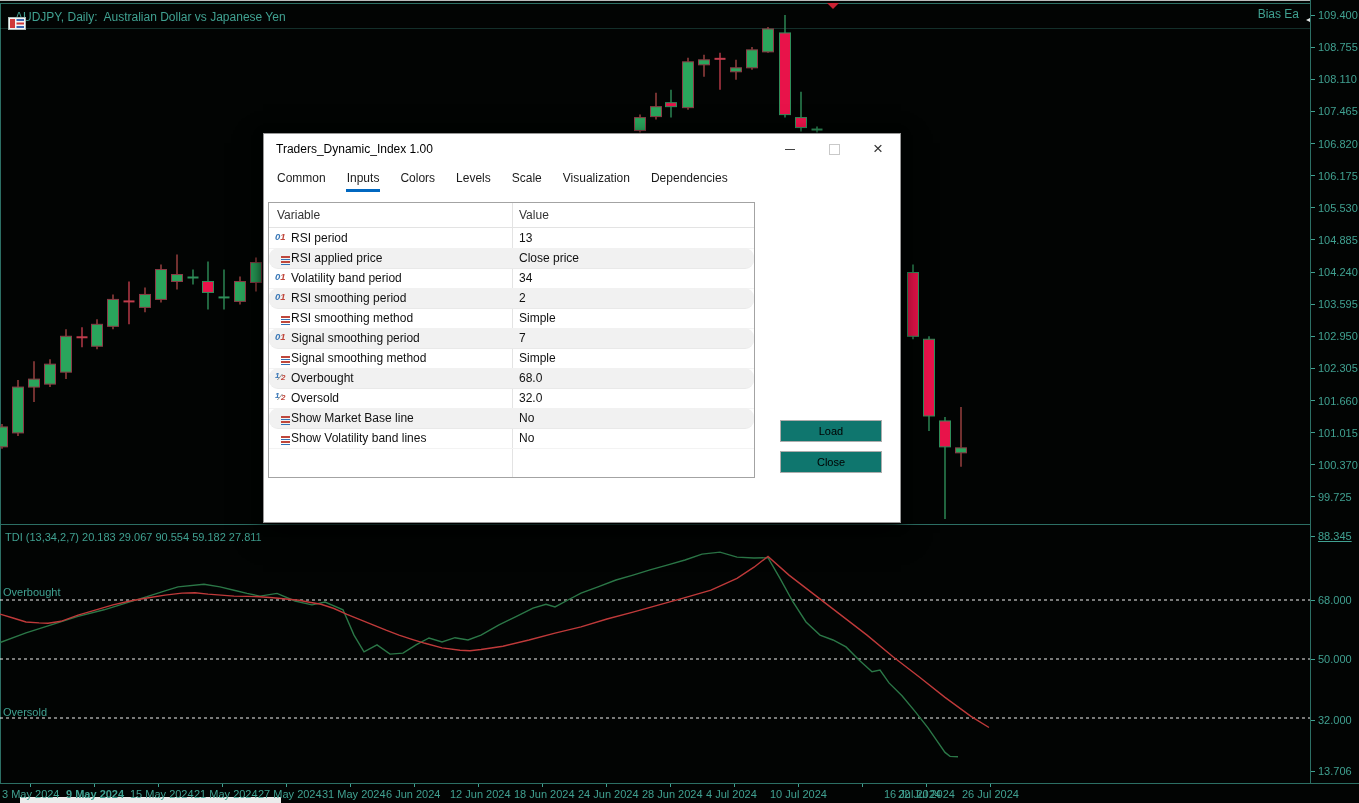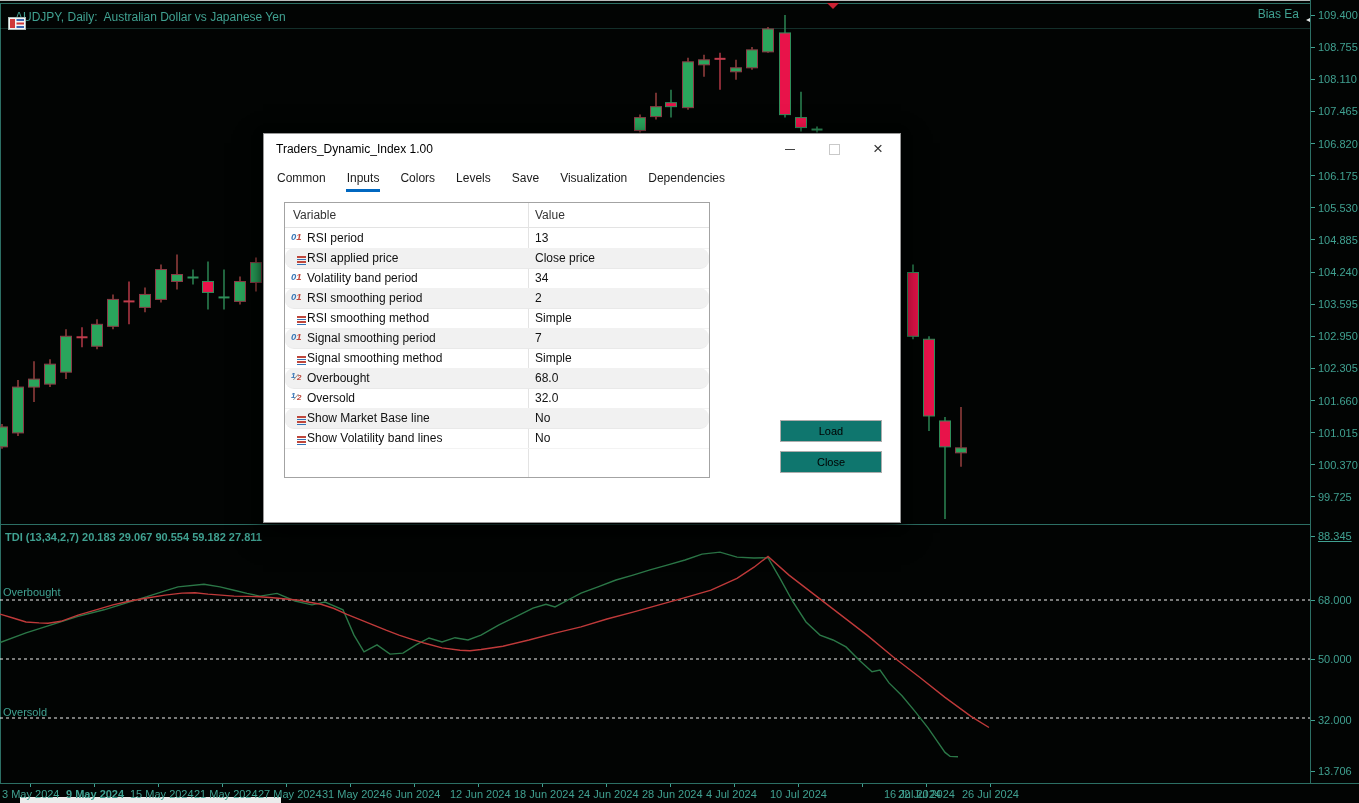--- a/index.html
+++ b/index.html
@@ -13,21 +13,21 @@
 
   .header{position:absolute;left:8px;top:8px;height:18px;display:flex;align-items:center;gap:7px;}
   .sym-label{color:#40a191;font-size:12px;white-space:pre;}
   .ea-badge{position:absolute;right:54px;top:7px;display:flex;align-items:center;gap:6px;}
   .ea-label{color:#40a191;font-size:12px;}
 
   svg{position:absolute;display:block;}
   #main-svg{left:0;top:0;}
   #tdi-svg{left:0;top:525px;}
 
-  .tdi-label{position:absolute;left:5px;top:531px;color:#40a191;font-size:11px;font-weight:bold;}
+  .tdi-label{position:absolute;left:5px;top:531px;color:#40a191;font-size:11px;}
   .ob-label{position:absolute;left:3px;top:586px;color:#40a191;font-size:11px;}
   .os-label{position:absolute;left:3px;top:706px;color:#40a191;font-size:11px;}
 
   .price-axis{position:absolute;left:1310px;top:0;width:49px;height:783px;border-left:1px solid #2c6f64;background:#020403;}
   .pa-label{position:absolute;left:7px;color:#40a191;font-size:11px;line-height:12px;}
   .pa-tick{position:absolute;left:0;width:4px;height:1px;background:#40a191;}
 
   .time-axis{position:absolute;left:0;top:783px;width:1359px;height:20px;border-top:1px solid #2c6f64;background:#020403;}
   .ta-label{position:absolute;top:4px;color:#40a191;font-size:11px;white-space:nowrap;}
   .ta-tick{position:absolute;top:0;width:1px;height:3px;background:#40a191;}
@@ -39,21 +39,21 @@
   .dlg-title{font-size:12px;color:#000;margin-left:12px;flex:1;}
   .winbtns{display:flex;height:30px;}
   .winbtn{width:44px;height:30px;display:flex;align-items:center;justify-content:center;font-size:15px;color:#333;}
   .wb-max-box{width:9px;height:9px;border:1px solid #c9c9c9;}
   .wb-min-bar{width:10px;height:1px;background:#444;}
 
   .tabs{position:absolute;left:12px;top:34px;height:24px;display:flex;gap:19px;}
   .tab{font-size:12px;color:#1b1b1b;padding:3px 1px 4px 1px;}
   .tab.active{border-bottom:3px solid #0067c0;padding-bottom:1px;}
 
-  .ptable{position:absolute;left:20px;top:68px;width:426px;height:276px;border:1px solid #a3a3a3;box-sizing:border-box;background:#fff;}
+  .ptable{position:absolute;left:4px;top:68px;width:487px;height:276px;border:1px solid #a3a3a3;box-sizing:border-box;background:#fff;}
   .pt-header{position:absolute;left:0;top:0;width:100%;height:25px;border-bottom:1px solid #e3e3e3;box-sizing:border-box;}
   .pt-h1{position:absolute;left:8px;top:5px;font-size:12px;color:#333;}
   .pt-h2{position:absolute;left:250px;top:5px;font-size:12px;color:#333;}
   .pt-divider{position:absolute;left:243px;top:0;width:1px;height:100%;background:#e3e3e3;}
   .prow{position:absolute;left:0;width:100%;height:20px;}
   .prow.alt{background:#f1f1f1;border-radius:9px;}
   .prow .pname{position:absolute;left:22px;top:3px;font-size:12px;color:#111;}
   .prow .pvalue{position:absolute;left:250px;top:3px;font-size:12px;color:#111;}
   .picon{position:absolute;left:6px;top:3px;width:14px;height:14px;font-size:9.5px;font-style:italic;}
   .ic0{color:#3474b5;font-weight:bold;}
@@ -376,21 +376,21 @@
             <div class="wb-max-box"></div>
           </div>
         <div class="winbtn" style="font-size:17px;">×</div>
       </div>
     </div>
     <div class="tabs" id="tabs">
         <div class="tab">Common</div>
         <div class="tab active">Inputs</div>
         <div class="tab">Colors</div>
         <div class="tab">Levels</div>
-        <div class="tab">Save</div>
+        <div class="tab">Scale</div>
         <div class="tab">Visualization</div>
         <div class="tab">Dependencies</div>
       </div>
 
     <div class="ptable" id="ptable">
       <div class="pt-header">
         <span class="pt-h1">Variable</span>
         <span class="pt-h2">Value</span>
       </div>
       <div class="pt-divider"></div>

